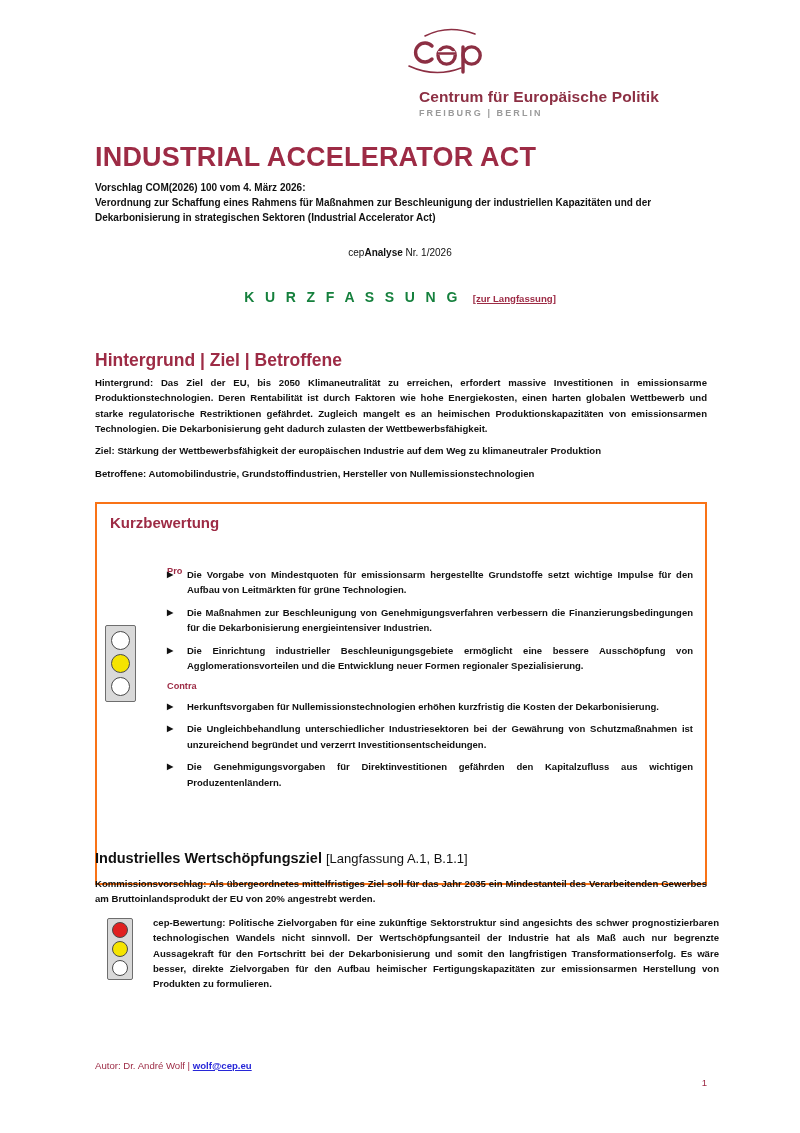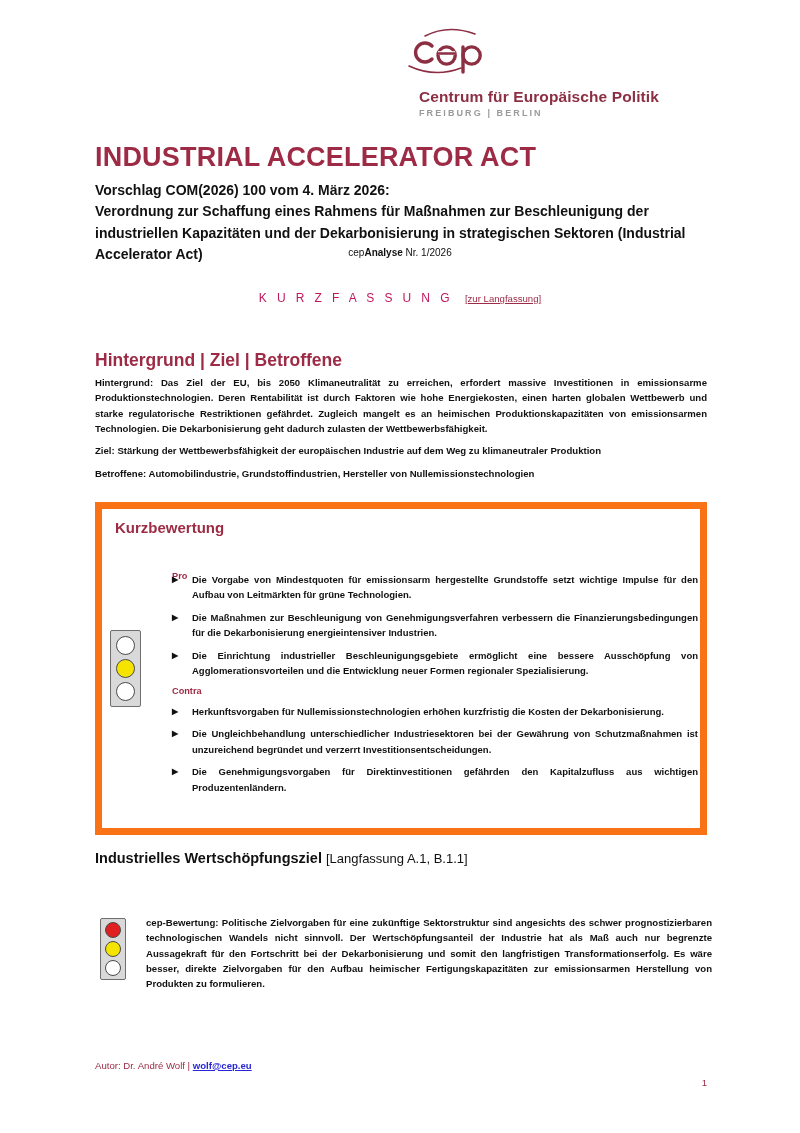--- a/index.html
+++ b/index.html
@@ -26,55 +26,55 @@
     margin-top:3px;white-space:nowrap;
   }
 
   
   .doc-title{
     position:absolute;left:95px;top:142px;
     font-size:27px;font-weight:bold;color:#9d2b45;letter-spacing:.2px;
   }
   .doc-sub{
     position:absolute;left:95px;top:180px;width:612px;
-    font-size:14px;font-weight:bold;line-height:1.52;color:#111;
+    font-size:10px;font-weight:bold;line-height:1.52;color:#111;
   }
   .analyse-line{
     position:absolute;left:0;top:247px;width:800px;text-align:center;
     font-size:10px;color:#111;
   }
   .analyse-line .b{font-weight:bold;}
   .kurz-line{
     position:absolute;left:0;top:288px;width:800px;text-align:center;
   }
   .kurz-word{
-    font-size:12px;font-weight:normal;color:#be185d;letter-spacing:3.4px;
+    font-size:14px;font-weight:bold;color:#15803d;letter-spacing:3.4px;
   }
   .kurz-link{
-    font-size:9.6px;color:#9d2b45;text-decoration:underline;margin-left:12px;
+    font-size:9.6px;color:#9d2b45;text-decoration:underline;margin-left:12px;font-weight:bold;
   }
 
   
   .sec-h{
     position:absolute;font-size:17.5px;font-weight:bold;color:#9d2b45;
   }
   .sec-h2{
     position:absolute;font-size:14.5px;font-weight:bold;color:#111;
   }
   .sec-h2 .ref{font-weight:normal;font-size:13px;}
 
   .para{
     position:absolute;font-size:9.6px;font-weight:bold;line-height:1.6;
     color:#111;text-align:justify;
   }
 
   
   .box{
-    position:absolute;left:95px;top:502px;width:612px;height:333px;
-    border:7px solid #f97316;box-sizing:border-box;background:#fff;
+    position:absolute;left:95px;top:502px;width:612px;height:383px;
+    border:2px solid #f97316;box-sizing:border-box;background:#fff;
   }
   .box-title{
     position:absolute;left:13px;top:10px;
     font-size:15px;font-weight:bold;color:#9d2b45;
   }
   .cat{
     position:absolute;font-size:9.2px;font-weight:bold;color:#9d2b45;
   }
   .bullets{position:absolute;}
   .bl{
@@ -88,21 +88,21 @@
 
   
   .tl{position:absolute;}
   .tl-body{
     border:1px solid #6e6e6e;background:#d9d9d9;border-radius:2px;
     display:flex;flex-direction:column;align-items:center;justify-content:space-around;
   }
   .tl-lamp{border-radius:50%;border:1px solid #4a4a4a;background:#ffffff;}
 
   
-  .bew-wrap{position:absolute;left:100px;top:915px;width:612px;display:flex;}
+  .bew-wrap{position:absolute;left:107px;top:915px;width:612px;display:flex;}
   .bew-icon{flex:0 0 46px;padding-top:3px;}
   .bew-txt{
     flex:1;font-size:9.6px;font-weight:bold;line-height:1.6;
     color:#111;text-align:justify;
   }
 
   
   .footer-rule{
     position:absolute;left:95px;top:1052px;width:612px;height:1px;background:#ffffff;
   }
@@ -203,20 +203,21 @@
           <span class="txt">Die Genehmigungsvorgaben für Direktinvestitionen gefährden den Kapitalzufluss aus wichtigen Produzentenländern.</span>
         </div>
       </div>
   </div>
 
   <div class="sec-h2" style="left:95px;top:850px;">
     <span>Industrielles Wertschöpfungsziel</span>
     <span class="ref">[Langfassung A.1, B.1.1]</span>
   </div>
 
+  <div class="para" style="left:95px;top:876px;width:612px;">Kommissionsvorschlag: Als übergeordnetes mittelfristiges Ziel soll für das Jahr 2035 ein Mindestanteil des Verarbeitenden Gewerbes am Bruttoinlandsprodukt der EU von 20% angestrebt werden.</div>
 
   <div class="bew-wrap">
     <div class="bew-icon">
       <div class="tl-body" style="width:24px;height:56px;padding:2px 0;">
         <div class="tl-lamp" style="width:14px;height:14px;background:#e02020;"></div>
         <div class="tl-lamp" style="width:14px;height:14px;background:#f5e400;"></div>
         <div class="tl-lamp" style="width:14px;height:14px;background:#ffffff;"></div>
       </div>
     </div>
     <div class="bew-txt">cep-Bewertung: Politische Zielvorgaben für eine zukünftige Sektorstruktur sind angesichts des schwer prognostizierbaren technologischen Wandels nicht sinnvoll. Der Wertschöpfungsanteil der Industrie hat als Maß auch nur begrenzte Aussagekraft für den Fortschritt bei der Dekarbonisierung und somit den langfristigen Transformationserfolg. Es wäre besser, direkte Zielvorgaben für den Aufbau heimischer Fertigungskapazitäten zur emissionsarmen Herstellung von Produkten zu formulieren.</div>

